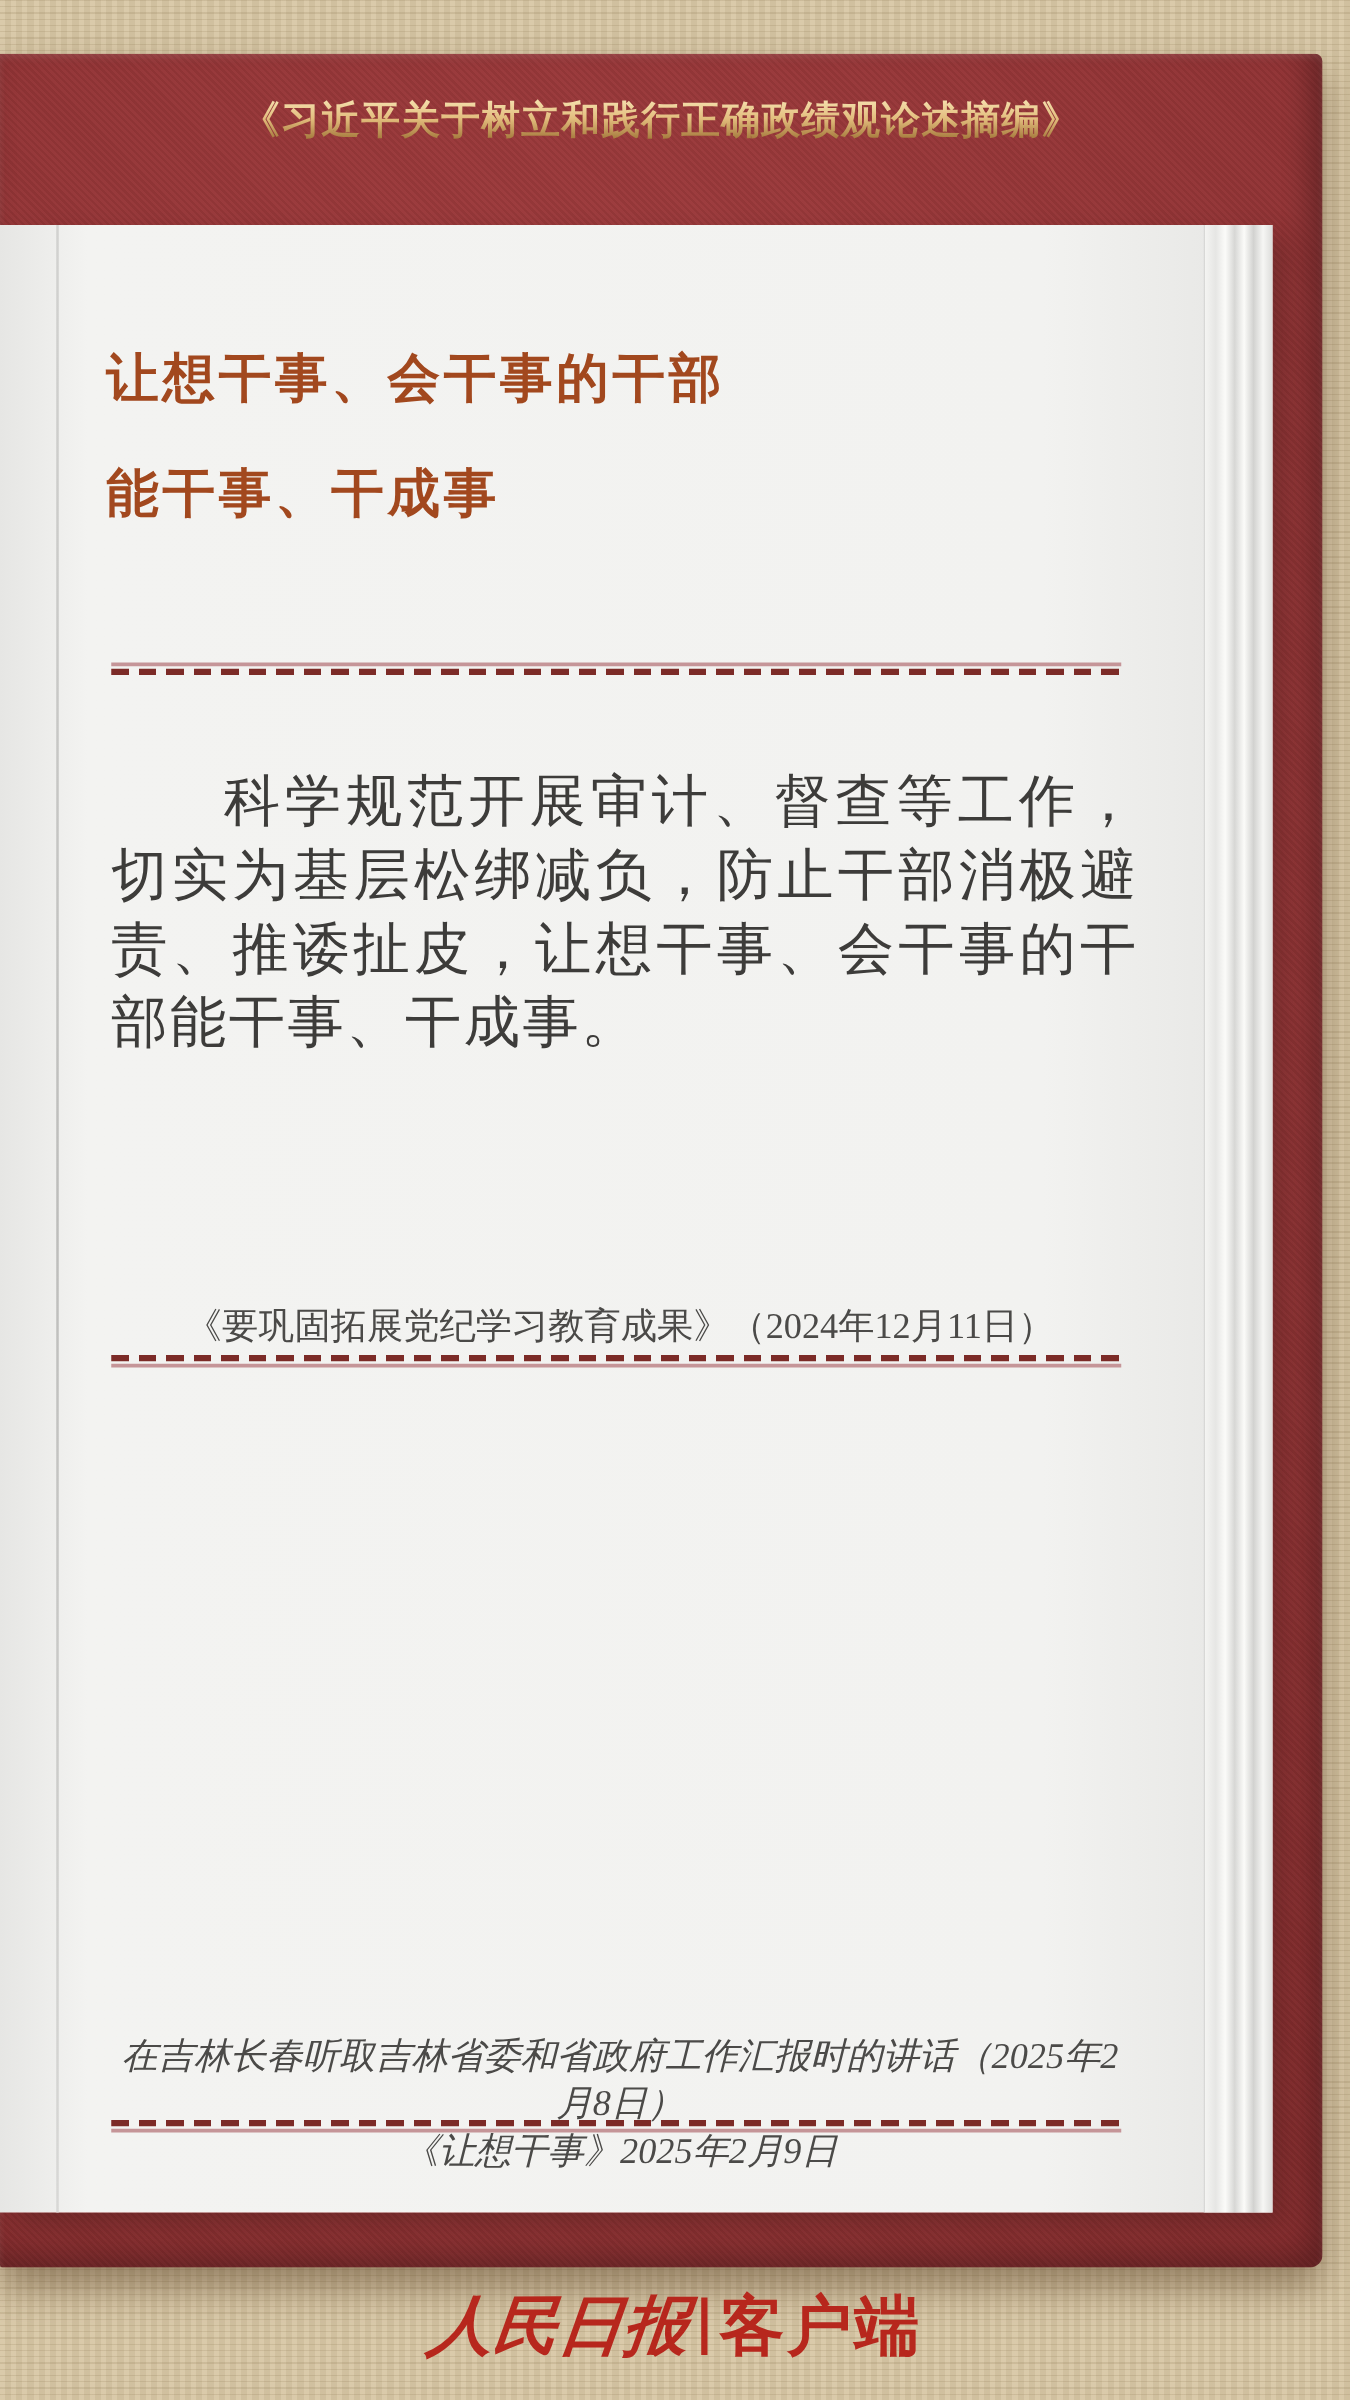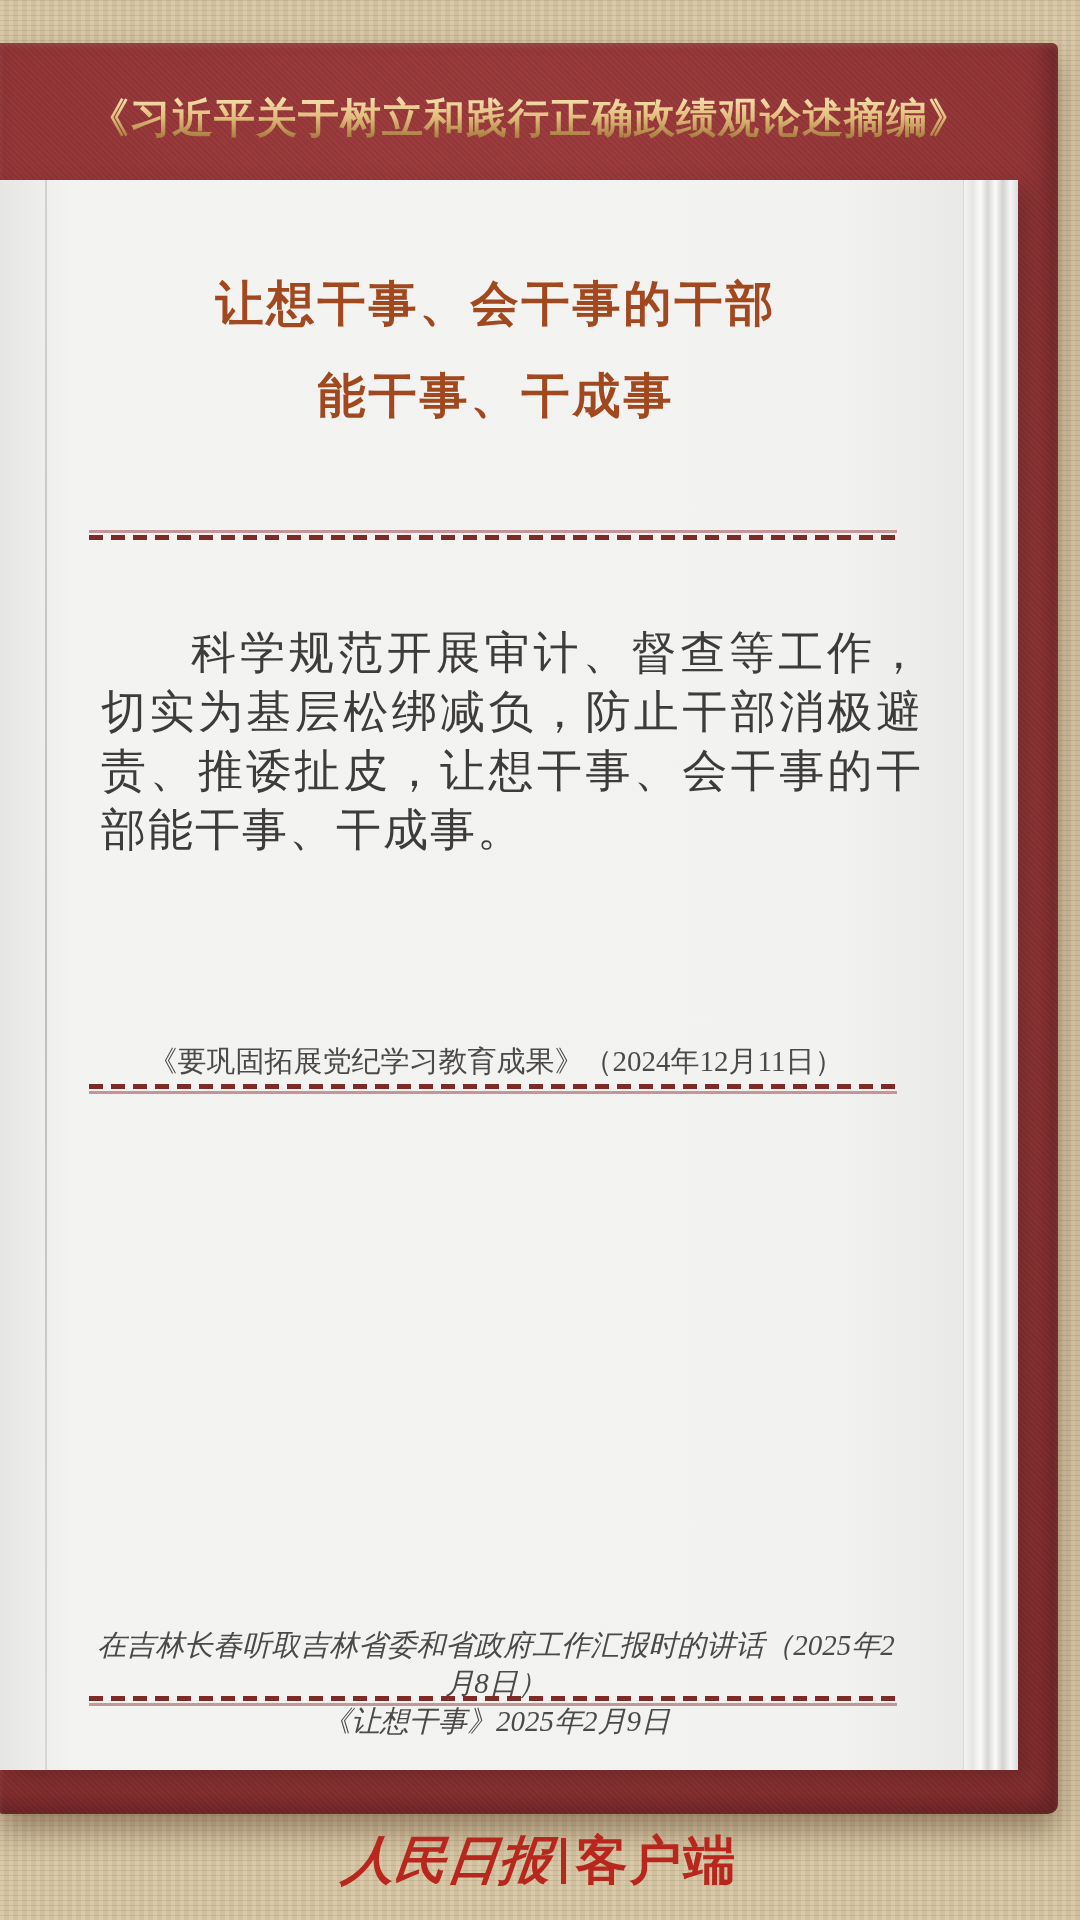--- a/index.html
+++ b/index.html
@@ -30,26 +30,26 @@
       radial-gradient(130% 110% at 45% 35%, rgba(255,255,255,0.07), rgba(0,0,0,0.22)),
       repeating-linear-gradient(45deg, rgba(0,0,0,0.05) 0 2px, rgba(255,255,255,0.02) 2px 4px);
     border-radius: 0 6px 10px 2px;
     box-shadow:
       0 16px 30px rgba(70,45,20,0.45),
       inset 0 3px 6px rgba(255,255,255,0.10),
       inset -10px -10px 22px rgba(0,0,0,0.28);
   }
   .cover-title {
     position: absolute;
-    top: 48px;
+    top: 32px;
     left: 0;
     width: 100%;
     text-align: center;
     font-weight: bold;
-    font-size: 41px;
+    font-size: 31px;
     letter-spacing: 1px;
     background: linear-gradient(180deg, #f7e3b2 8%, #e2bc7c 48%, #96692d 96%);
     -webkit-background-clip: text;
     background-clip: text;
     color: transparent;
   }
   
   .page {
     position: absolute;
     left: 0;
@@ -84,23 +84,23 @@
     top: 0;
     width: 822px;
     height: 100%;
   }
   .headline {
     position: absolute;
     top: 78px;
     left: 0;
     width: 100%;
     margin: 0;
-    text-align: center;
+    text-align: left;
     color: #a2481e;
-    font-size: 48px;
+    font-size: 42px;
     font-weight: 900;
     line-height: 92px;
     letter-spacing: 3px;
   }
   .headline span { display: block; }
   
   .divider {
     position: absolute;
     left: 4px;
     right: 10px;
@@ -115,21 +115,21 @@
   .divider.dash-top { flex-direction: column-reverse; }
   .divider .gap { height: 2px; }
   .d1 { top: 350px; }
   .d2 { top: 904px; }
   .d3 { top: 1516px; }
   
   .para {
     position: absolute;
     left: 0;
     width: 822px;
-    margin: 16px;
+    margin: 4px;
     font-size: 45px;
     line-height: 59px;
     letter-spacing: 2px;
     color: #3d3c3a;
     text-align: justify;
     text-indent: 2em;
   }
   .p1 { top: 428px; }
   .p2 { top: 948px; }
   

